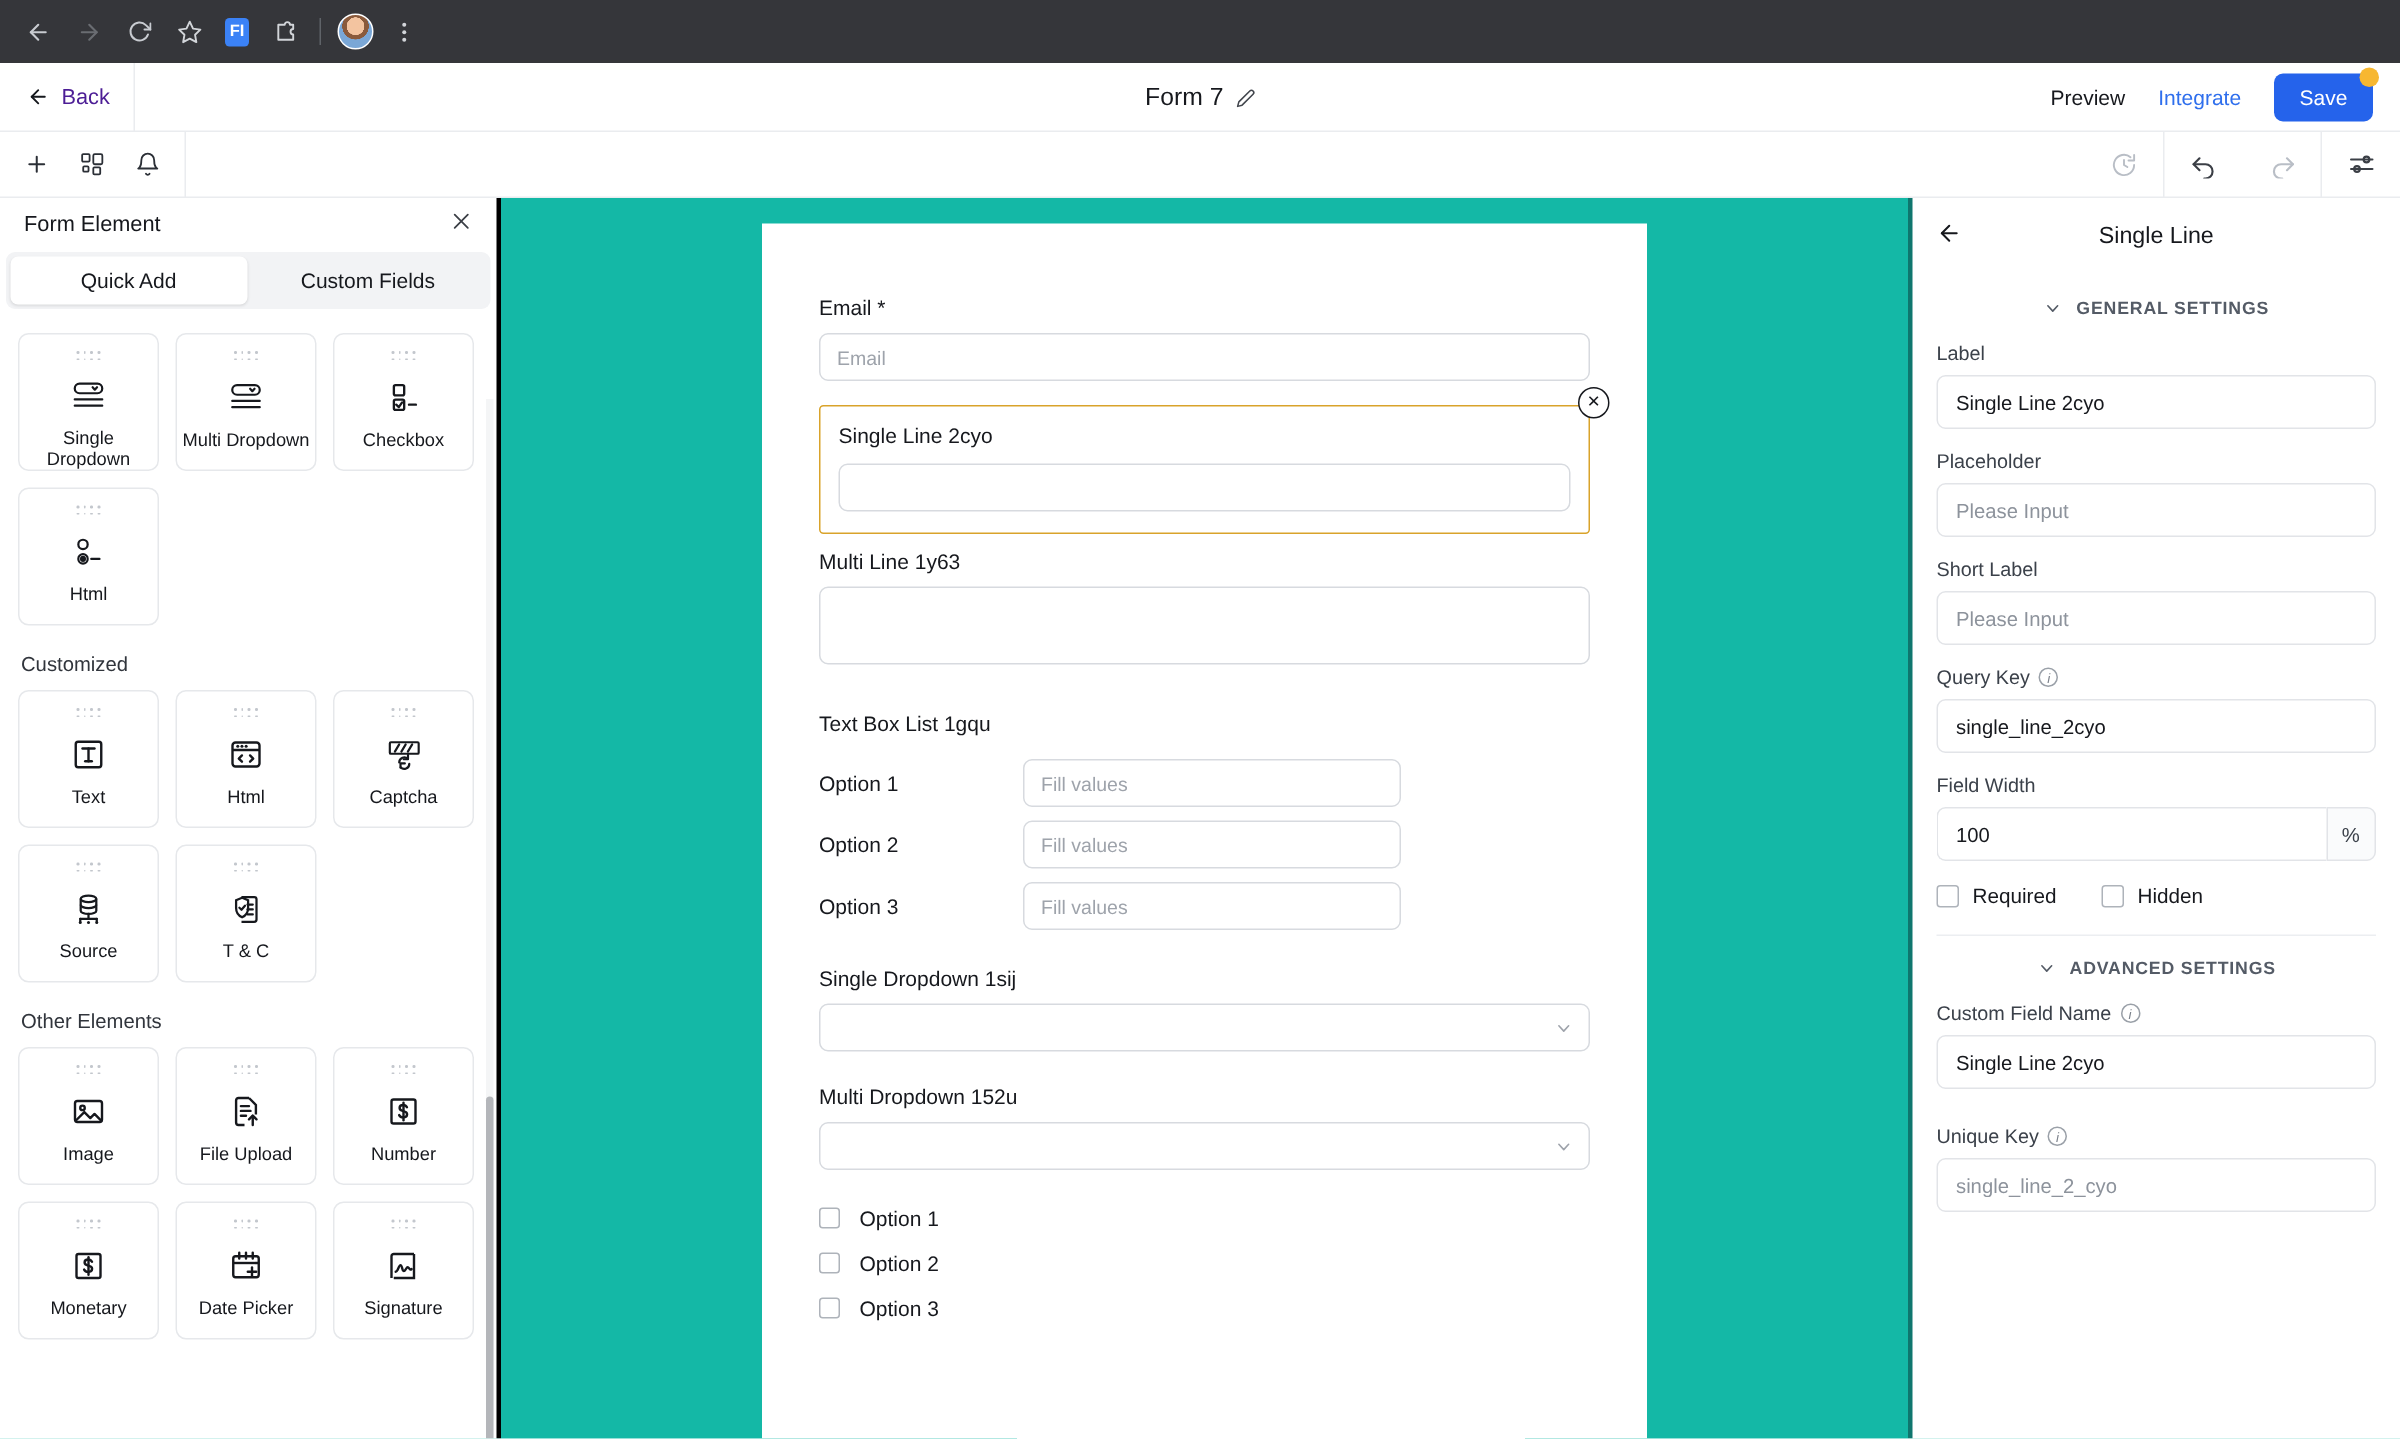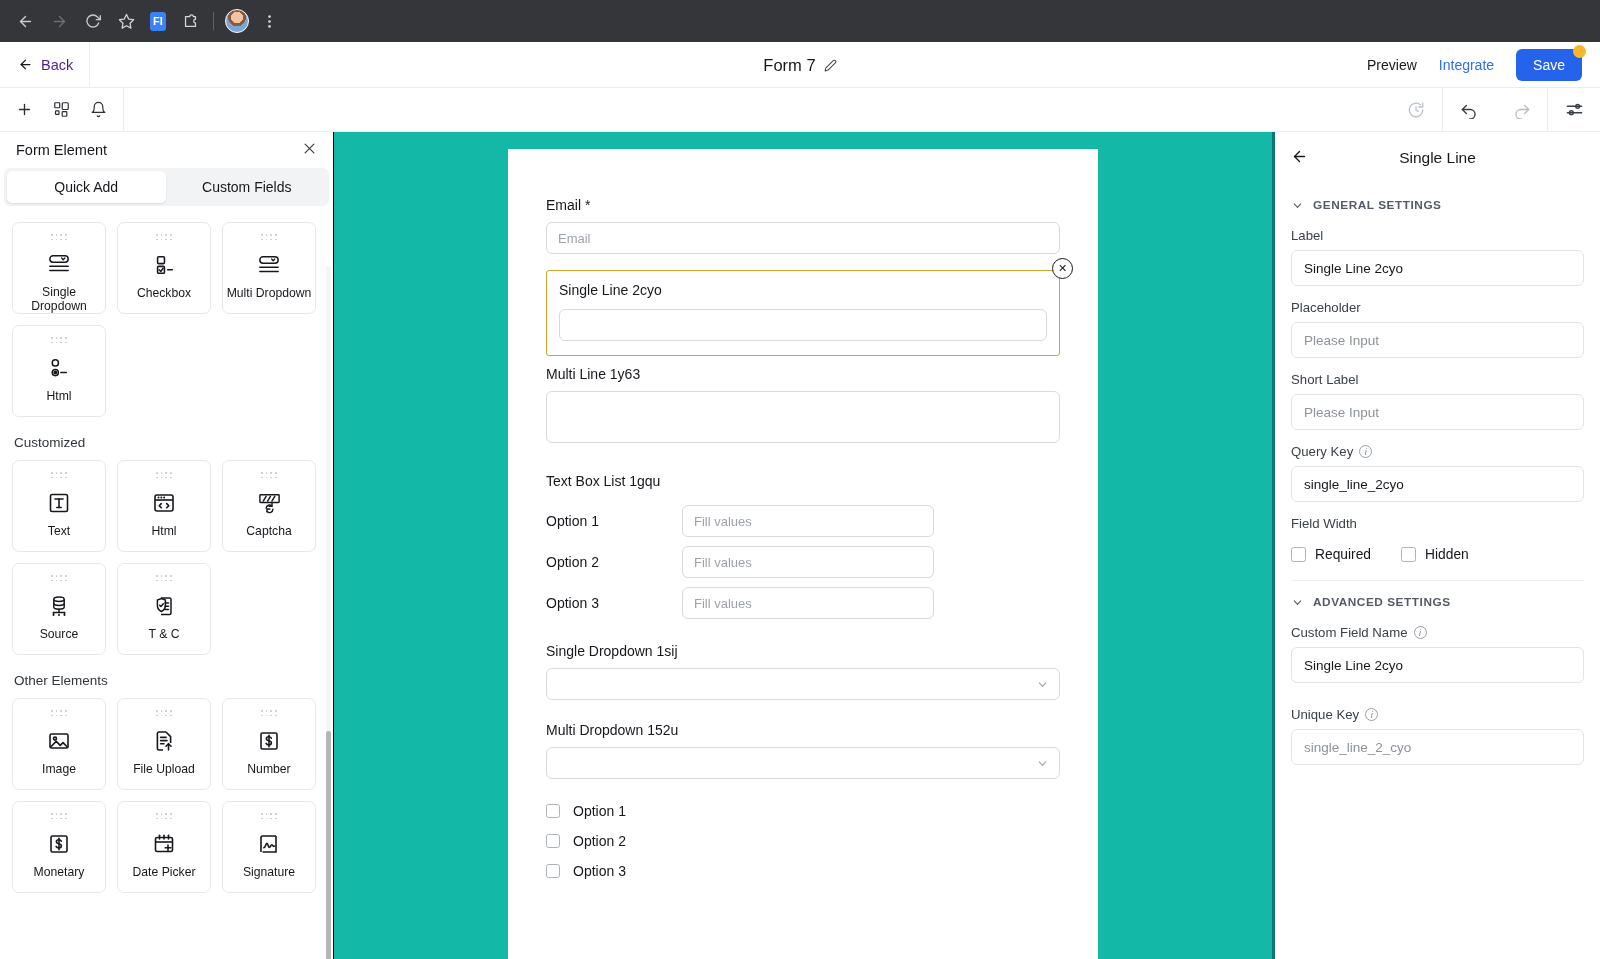--- a/index.html
+++ b/index.html
@@ -92,21 +92,21 @@
     justify-content: center; color: #3b3f46;
   }
   .tool-ic.muted { color: #b9bec6; }
   .tool-div { width: 1px; height: 44px; background: #eaecef; }
 
   
   .workspace { display: flex; height: calc(959px - 42px - 46px - 44px); }
 
   
   .left-panel {
-    width: 334px; background: #fff; border-right: 1px solid #000000;
+    width: 334px; background: #fff; border-right: 3px solid #000000;
     display: flex; flex-direction: column; position: relative;
   }
   .lp-head {
     height: 36px; display: flex; align-items: center;
     padding: 0 16px; justify-content: space-between;
   }
   .lp-title { font-size: 14.5px; color: #16181d; }
   .lp-close { color: #3b3f46; cursor: pointer; }
   .lp-tabs {
     display: flex; background: #f2f3f5; margin: 0 4px 0 4px;
@@ -202,20 +202,21 @@
   .rp-head {
     height: 52px; display: flex; align-items: center; position: relative;
   }
   .rp-back { color: #16181d; cursor: pointer; position: absolute; left: 0; }
   .rp-title {
     flex: 1; text-align: center; font-size: 15.5px; color: #16181d;
   }
   .rp-section {
     display: flex; align-items: center; gap: 9px; margin: 14px 0 16px 0;
     color: #545b66;
+    justify-content: center;
   }
   .rp-section-text {
     font-size: 11.8px; font-weight: bold; letter-spacing: .55px; color: #545b66;
   }
   .rp-field { margin-bottom: 14px; }
   .rp-label {
     font-size: 13.2px; color: #3b414a; margin-bottom: 7px;
     display: flex; align-items: center; gap: 6px;
   }
   .info-i {
@@ -422,49 +423,49 @@
               <i></i>
               <i></i>
               <i></i>
               <i></i>
               <i></i>
               <i></i>
               <i></i>
               <i></i>
             </span>
           <span class="tile-ic">
+            <svg width="26" height="22" viewBox="0 0 28 24" fill="none" stroke="currentColor" stroke-width="1.6">
+                <rect x="4" y="3" width="20" height="7" rx="3.5"></rect>
+                <path d="M17 5.6l1.6 1.8 1.6-1.8" stroke-linecap="round" stroke-linejoin="round"></path>
+                <line x1="4" y1="14.5" x2="24" y2="14.5" stroke-linecap="round"></line>
+                <line x1="4" y1="19" x2="24" y2="19" stroke-linecap="round"></line>
+              </svg>
+          </span>
+          <span class="tile-label">Multi Dropdown</span>
+        </div>
+        <div class="tile">
+          <span class="tile-grip">
+              <i></i>
+              <i></i>
+              <i></i>
+              <i></i>
+              <i></i>
+              <i></i>
+              <i></i>
+              <i></i>
+            </span>
+          <span class="tile-ic">
             <svg width="26" height="22" viewBox="0 0 28 24" fill="none" stroke="currentColor" stroke-width="1.7">
                 <rect x="7" y="3" width="7.5" height="7.5" rx="1.2"></rect>
                 <rect x="7" y="13.5" width="7.5" height="7.5" rx="1.2"></rect>
                 <polyline points="8.7 17.2 10.6 19 13 15.6" stroke-linecap="round" stroke-linejoin="round"></polyline>
                 <line x1="18" y1="17.2" x2="23" y2="17.2" stroke-linecap="round"></line>
               </svg>
           </span>
           <span class="tile-label">Checkbox</span>
-        </div>
-        <div class="tile">
-          <span class="tile-grip">
-              <i></i>
-              <i></i>
-              <i></i>
-              <i></i>
-              <i></i>
-              <i></i>
-              <i></i>
-              <i></i>
-            </span>
-          <span class="tile-ic">
-            <svg width="26" height="22" viewBox="0 0 28 24" fill="none" stroke="currentColor" stroke-width="1.6">
-                <rect x="4" y="3" width="20" height="7" rx="3.5"></rect>
-                <path d="M17 5.6l1.6 1.8 1.6-1.8" stroke-linecap="round" stroke-linejoin="round"></path>
-                <line x1="4" y1="14.5" x2="24" y2="14.5" stroke-linecap="round"></line>
-                <line x1="4" y1="19" x2="24" y2="19" stroke-linecap="round"></line>
-              </svg>
-          </span>
-          <span class="tile-label">Multi Dropdown</span>
         </div>
         <div class="tile">
           <span class="tile-grip">
               <i></i>
               <i></i>
               <i></i>
               <i></i>
               <i></i>
               <i></i>
               <i></i>
@@ -858,20 +859,24 @@
     <div class="rp-field">
       <div class="rp-label">
         <span>Query Key</span>
         <span class="info-i">i</span>
       </div>
       <input class="rp-inp" value="single_line_2cyo" style="">
     </div>
 
     <div class="rp-field">
       <div class="rp-label">Field Width</div>
+      <div class="width-row">
+        <input class="rp-inp" value="100" style="">
+        <span class="pct-box">%</span>
+      </div>
     </div>
 
     <div class="rp-checks">
       <label class="rp-check">
         <span class="cb-sq"></span>
         <span>Required</span>
       </label>
       <label class="rp-check">
         <span class="cb-sq"></span>
         <span>Hidden</span>

